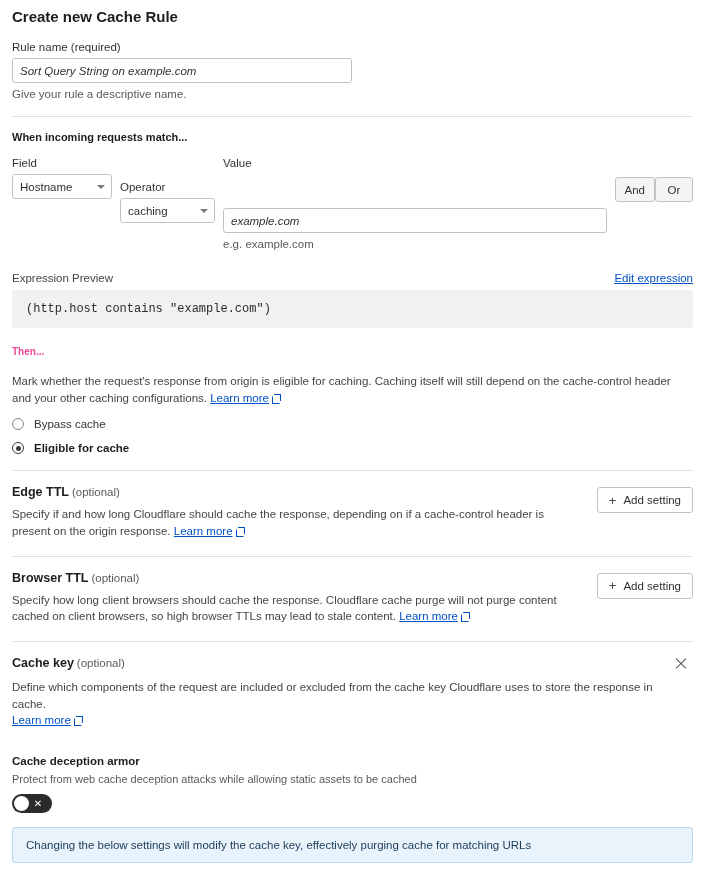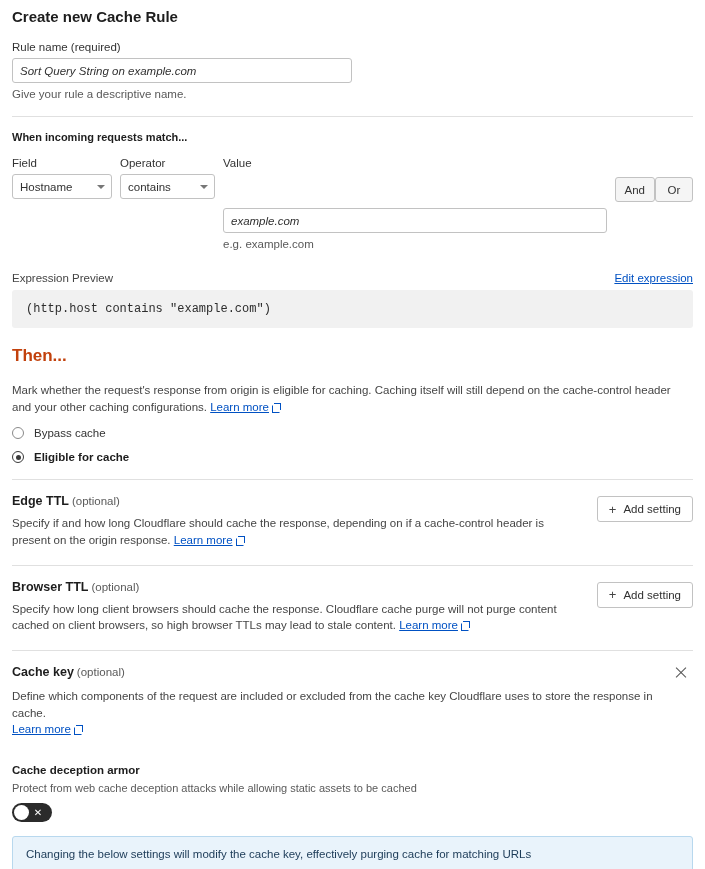--- a/index.html
+++ b/index.html
@@ -57,21 +57,21 @@
     font-weight: bold;
     color: #1d1d1d;
     margin-bottom: 14px;
   }
   .match-row {
     display: flex;
     align-items: flex-start;
     gap: 8px;
   }
   .col-field { width: 100px; }
-  .col-operator { width: 95px; }
+  .col-operator { width: 95px; margin-top: 24px; }
   .col-value { flex: 1; }
   .select-box {
     position: relative;
     height: 25px;
     border: 1px solid #c2c2c2;
     border-radius: 3px;
     background: #fff;
     font-size: 11.5px;
     display: flex;
     align-items: center;
@@ -126,25 +126,25 @@
   .expr-box {
     margin-top: 6px;
     background: #f1f1f1;
     border-radius: 3px;
     padding: 12px 14px;
     font-family: "Liberation Mono", monospace;
     font-size: 12px;
     color: #2c2c2c;
   }
   .then-head {
-    font-size: 17px;
+    font-size: 10px;
     font-weight: bold;
     margin-top: 18px;
     margin-bottom: 16px;
-    color: #c2410c;
+    color: #ec4899;
   }
   .sub-head {
     font-size: 12.5px;
     font-weight: bold;
     color: #1d1d1d;
   }
   .sub-head .optional {
     font-weight: normal;
     font-size: 11.5px;
     color: #5a5a5a;
@@ -319,21 +319,21 @@
       <div class="field-label">Field</div>
       <div class="select-box">
         <span>Hostname</span>
         <span class="caret"></span>
       </div>
     </div>
 
     <div class="col-operator">
       <div class="field-label">Operator</div>
       <div class="select-box">
-        <span>contains</span>
+        <span>caching</span>
         <span class="caret"></span>
       </div>
     </div>
 
     <div class="col-value">
       <div class="field-label">Value</div>
       <input class="text-input value-input" type="text" value="example.com" style="">
       <div class="hint">e.g. example.com</div>
     </div>
 

